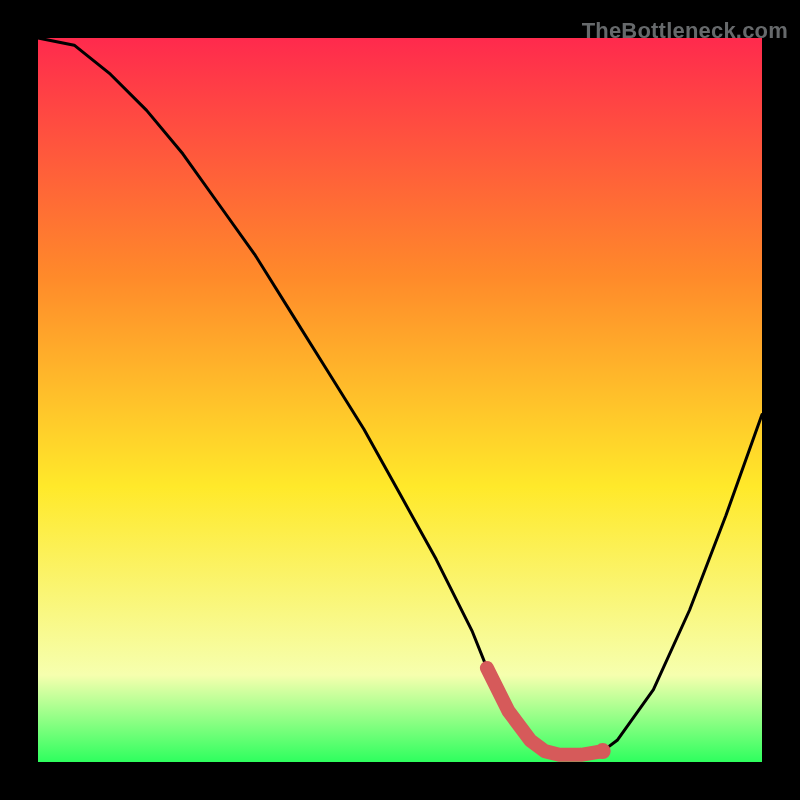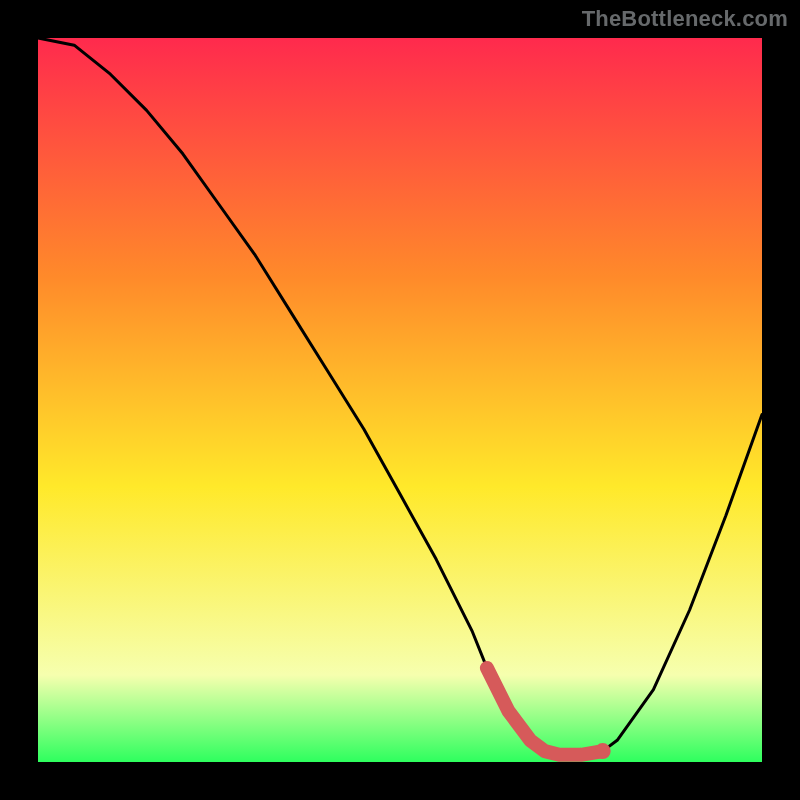--- a/index.html
+++ b/index.html
@@ -12,21 +12,21 @@
     font-family: Arial, Helvetica, sans-serif;
   }
   .frame {
     position: relative;
     width: 800px;
     height: 800px;
     background: #000;
   }
   .watermark {
     position: absolute;
-    top: 6px;
+    top: 18px;
     right: 12px;
     color: #66696b;
     font-size: 22px;
     font-weight: 600;
     letter-spacing: 0.2px;
     z-index: 10;
   }
   svg {
     position: absolute;
     top: 0;

